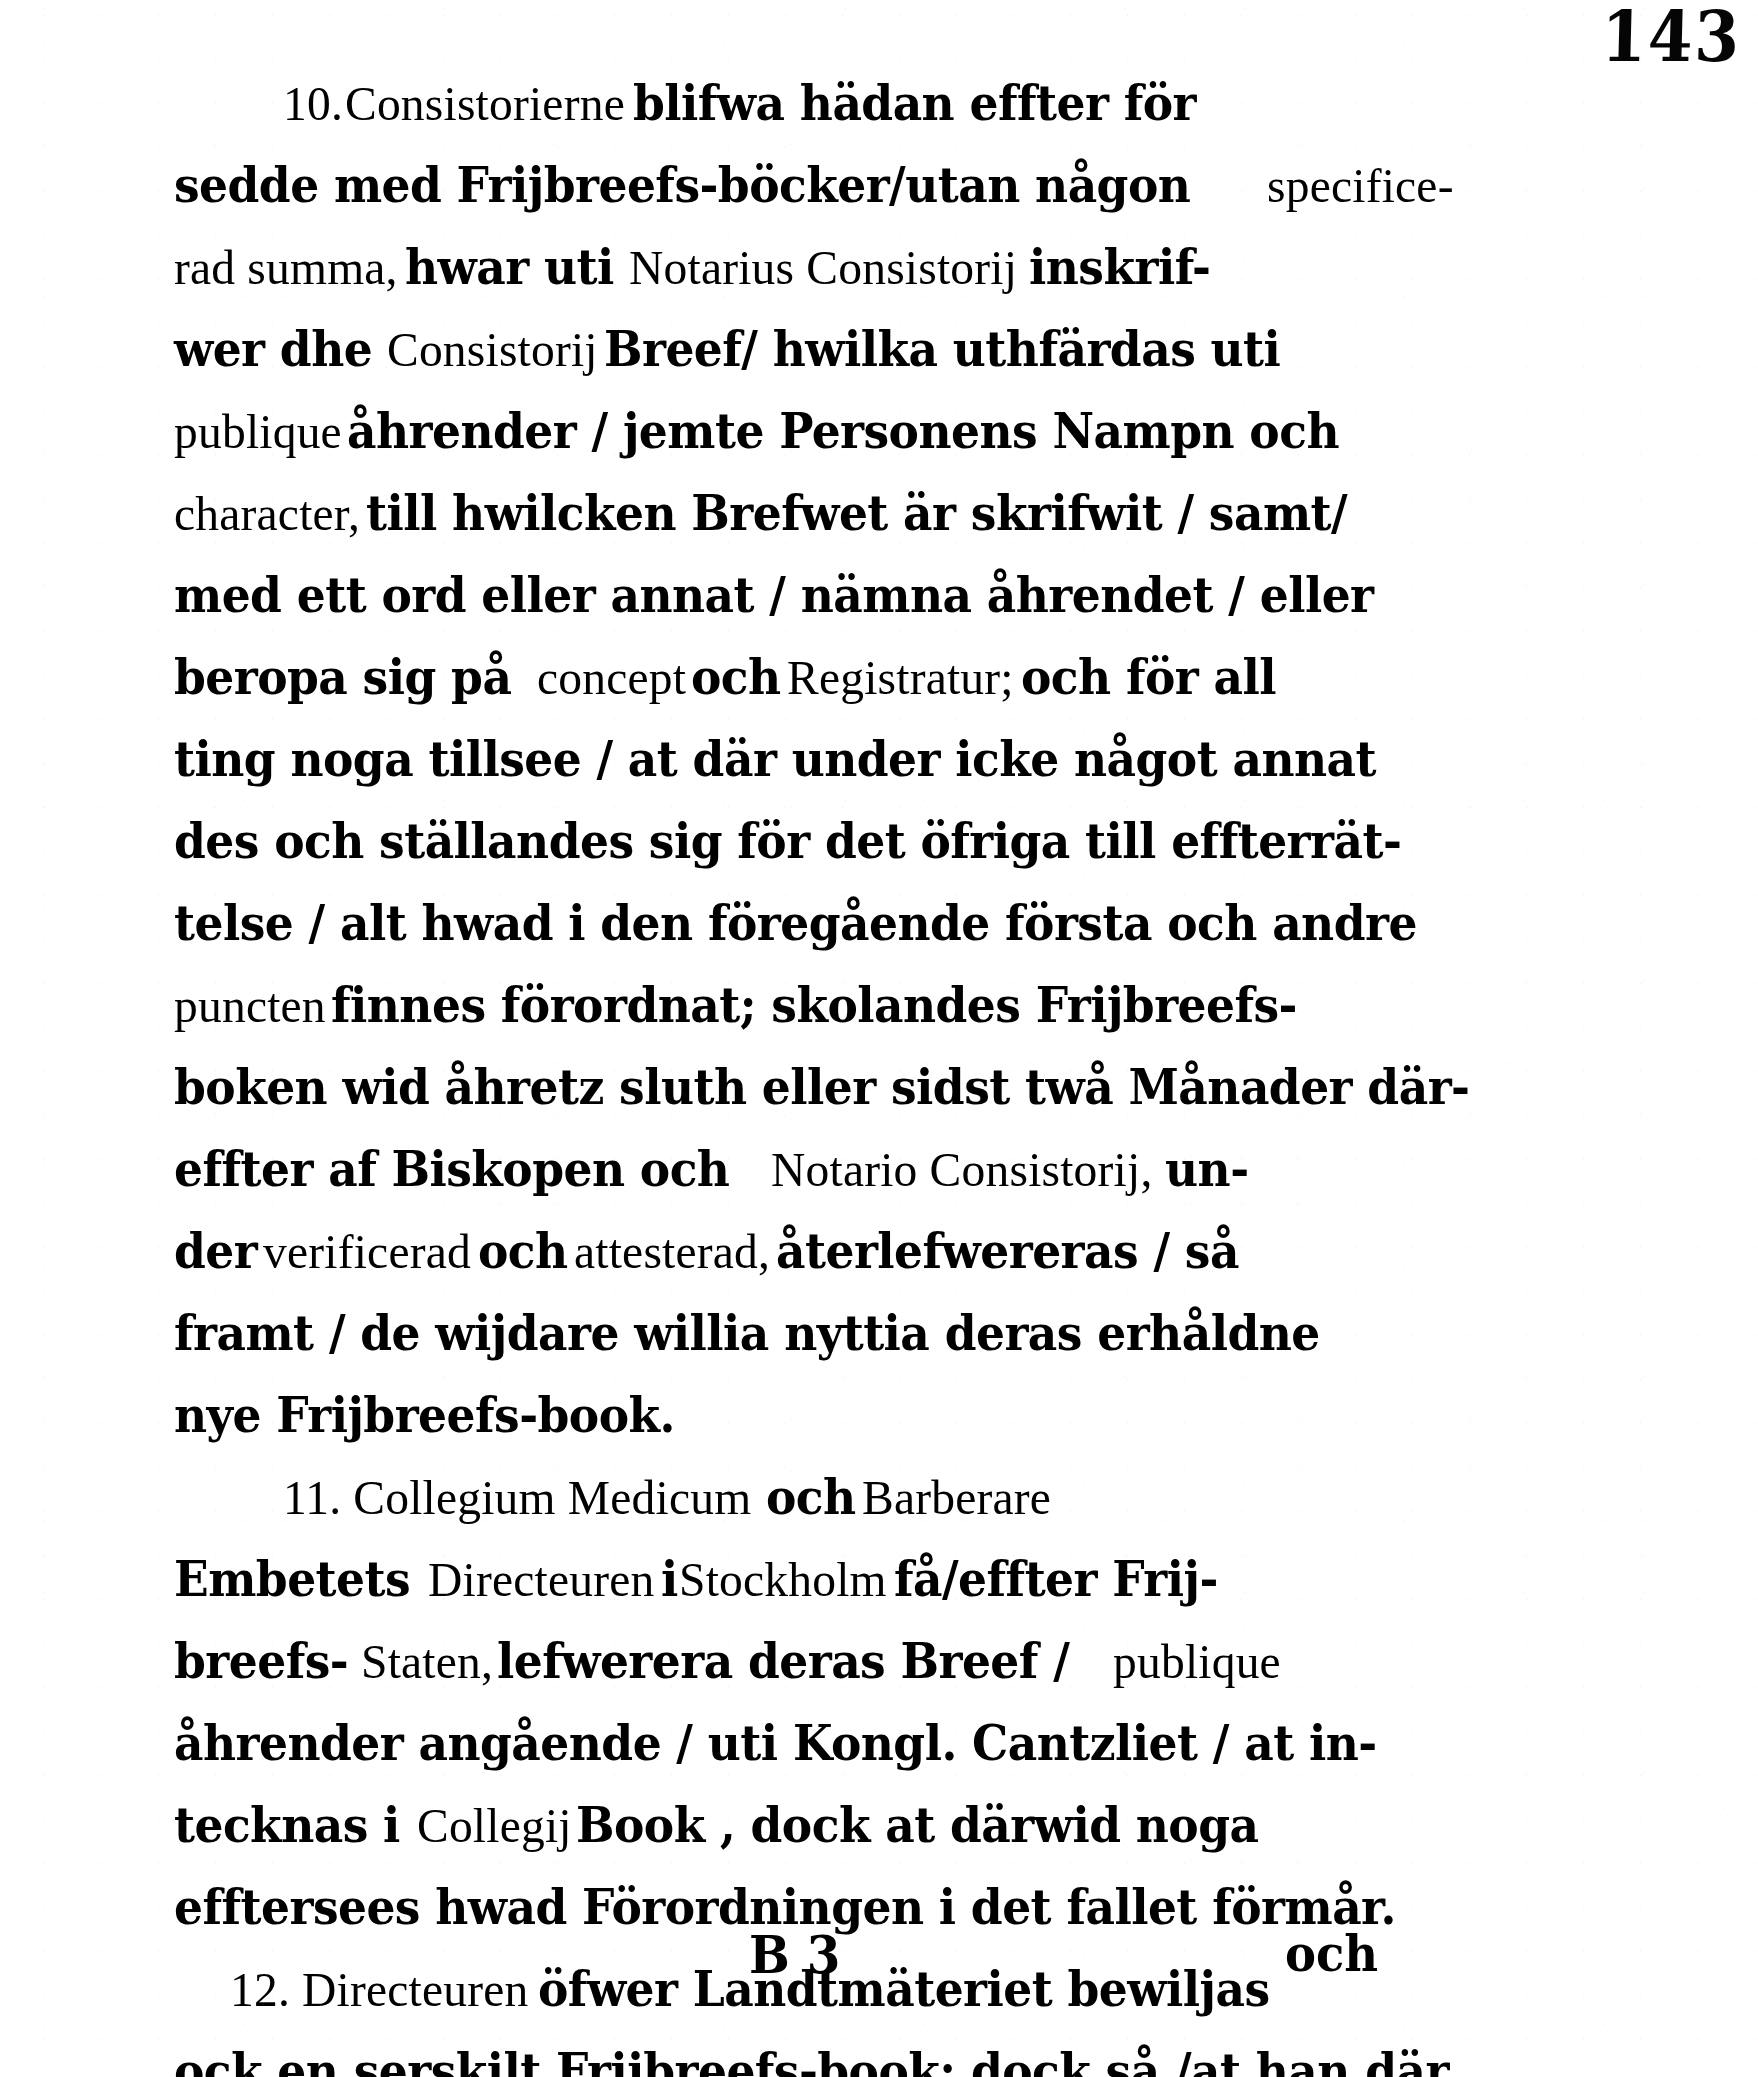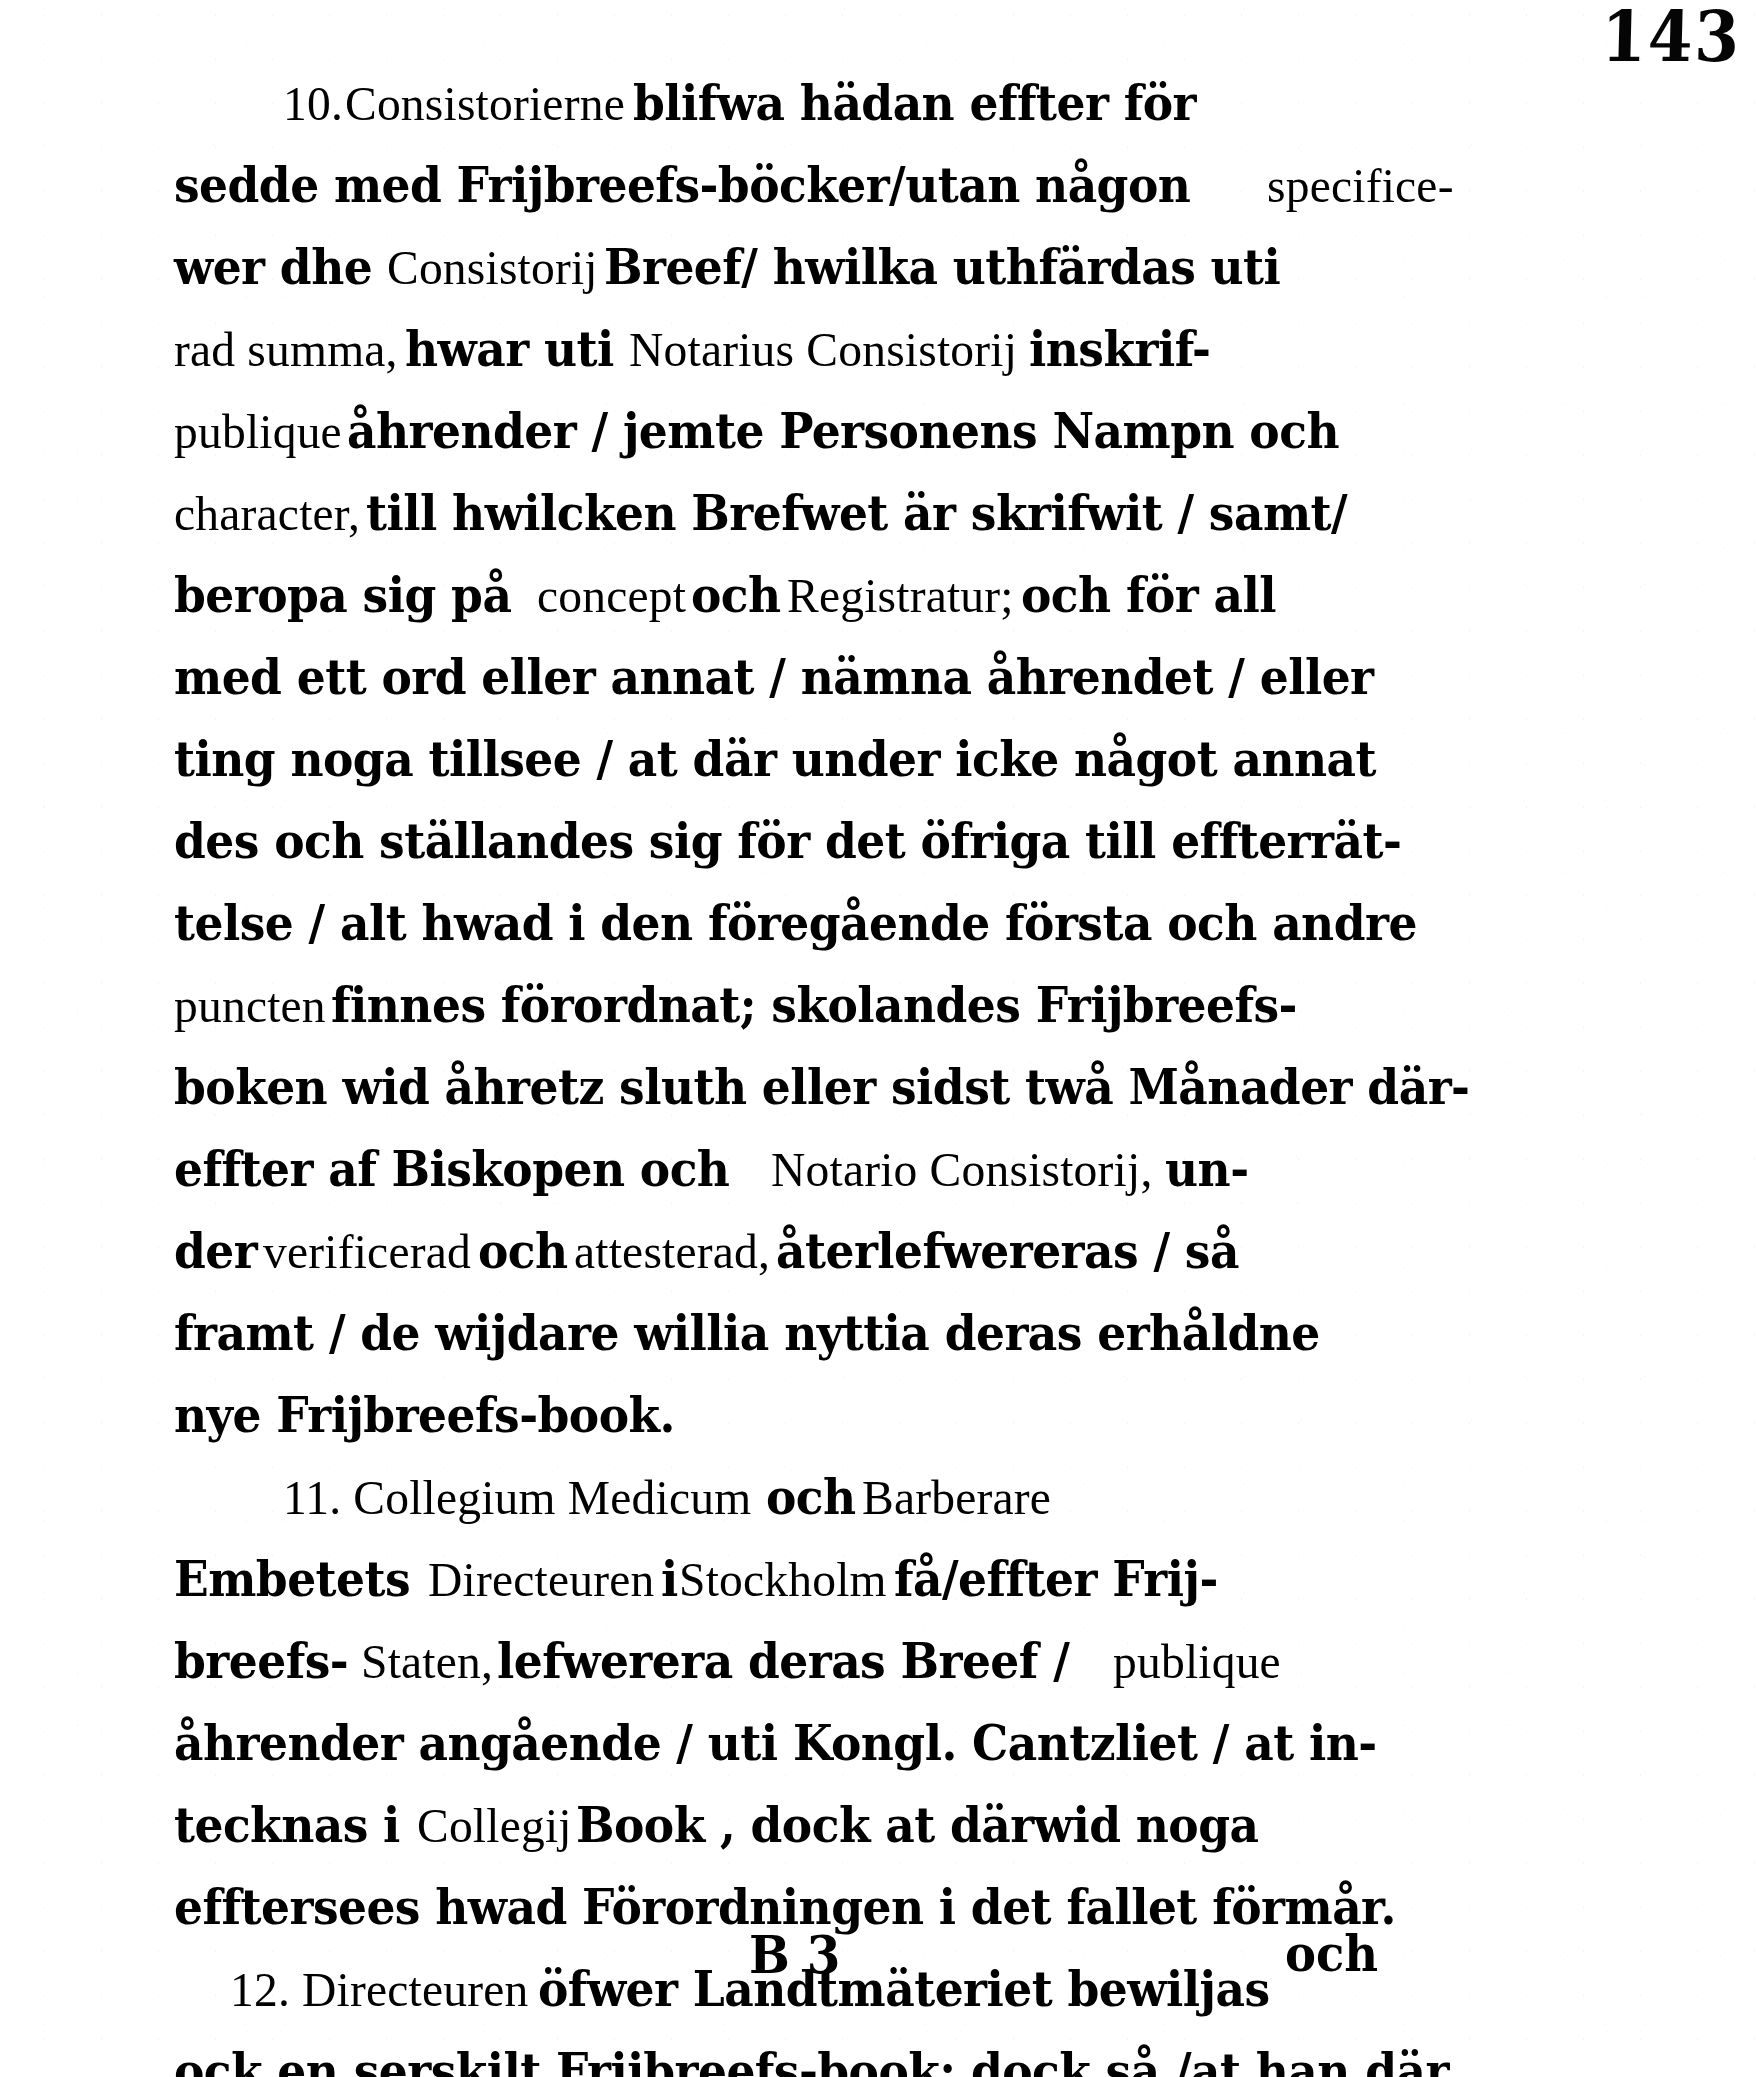--- a/index.html
+++ b/index.html
@@ -127,26 +127,26 @@
 </head>
 <body>
 
 <div id="page">
 
   <div id="folio">143</div>
 
   <div id="textblock">
       <div class="line indent"><span class="an">10. </span><span class="an">Consistorierne </span><span class="fr">blifwa hädan effter för</span></div>
       <div class="line"><span class="fr">sedde med Frijbreefs-böcker/utan någon </span><span class="an">specifice-</span></div>
+      <div class="line"><span class="an">rad summa,</span><span class="fr">hwar uti </span><span class="an">Notarius Consistorij </span><span class="fr">inskrif-</span></div>
       <div class="line"><span class="fr">wer dhe </span><span class="an">Consistorij </span><span class="fr">Breef/ hwilka uthfärdas uti</span></div>
-      <div class="line"><span class="an">rad summa,</span><span class="fr">hwar uti </span><span class="an">Notarius Consistorij </span><span class="fr">inskrif-</span></div>
       <div class="line"><span class="an">publique </span><span class="fr">åhrender / jemte Personens Nampn och</span></div>
       <div class="line"><span class="an">character, </span><span class="fr">till hwilcken Brefwet är skrifwit / samt/</span></div>
+      <div class="line"><span class="fr">med ett ord eller annat / nämna åhrendet / eller</span></div>
       <div class="line"><span class="fr">beropa sig på </span><span class="an">concept </span><span class="fr">och </span><span class="an">Registratur; </span><span class="fr">och för all</span></div>
-      <div class="line"><span class="fr">med ett ord eller annat / nämna åhrendet / eller</span></div>
       <div class="line"><span class="fr">ting noga tillsee /  at där under icke något annat</span></div>
       <div class="line"><span class="fr">des och ställandes sig för det öfriga till effterrät-</span></div>
       <div class="line"><span class="fr">telse /  alt hwad i den föregående första och andre</span></div>
       <div class="line"><span class="an">puncten </span><span class="fr">finnes förordnat;  skolandes Frijbreefs-</span></div>
       <div class="line"><span class="fr">boken wid åhretz sluth eller sidst twå Månader där-</span></div>
       <div class="line"><span class="fr">effter af Biskopen och </span><span class="an">Notario Consistorij, </span><span class="fr">un-</span></div>
       <div class="line"><span class="fr">der </span><span class="an">verificerad </span><span class="fr">och </span><span class="an">attesterad, </span><span class="fr">återlefwereras /  så</span></div>
       <div class="line"><span class="fr">framt /   de wijdare willia nyttia deras erhåldne</span></div>
       <div class="line"><span class="fr">nye Frijbreefs-book.</span></div>
       <div class="line indent"><span class="an">11.  Collegium  Medicum </span><span class="fr">och </span><span class="an"> Barberare</span></div>

